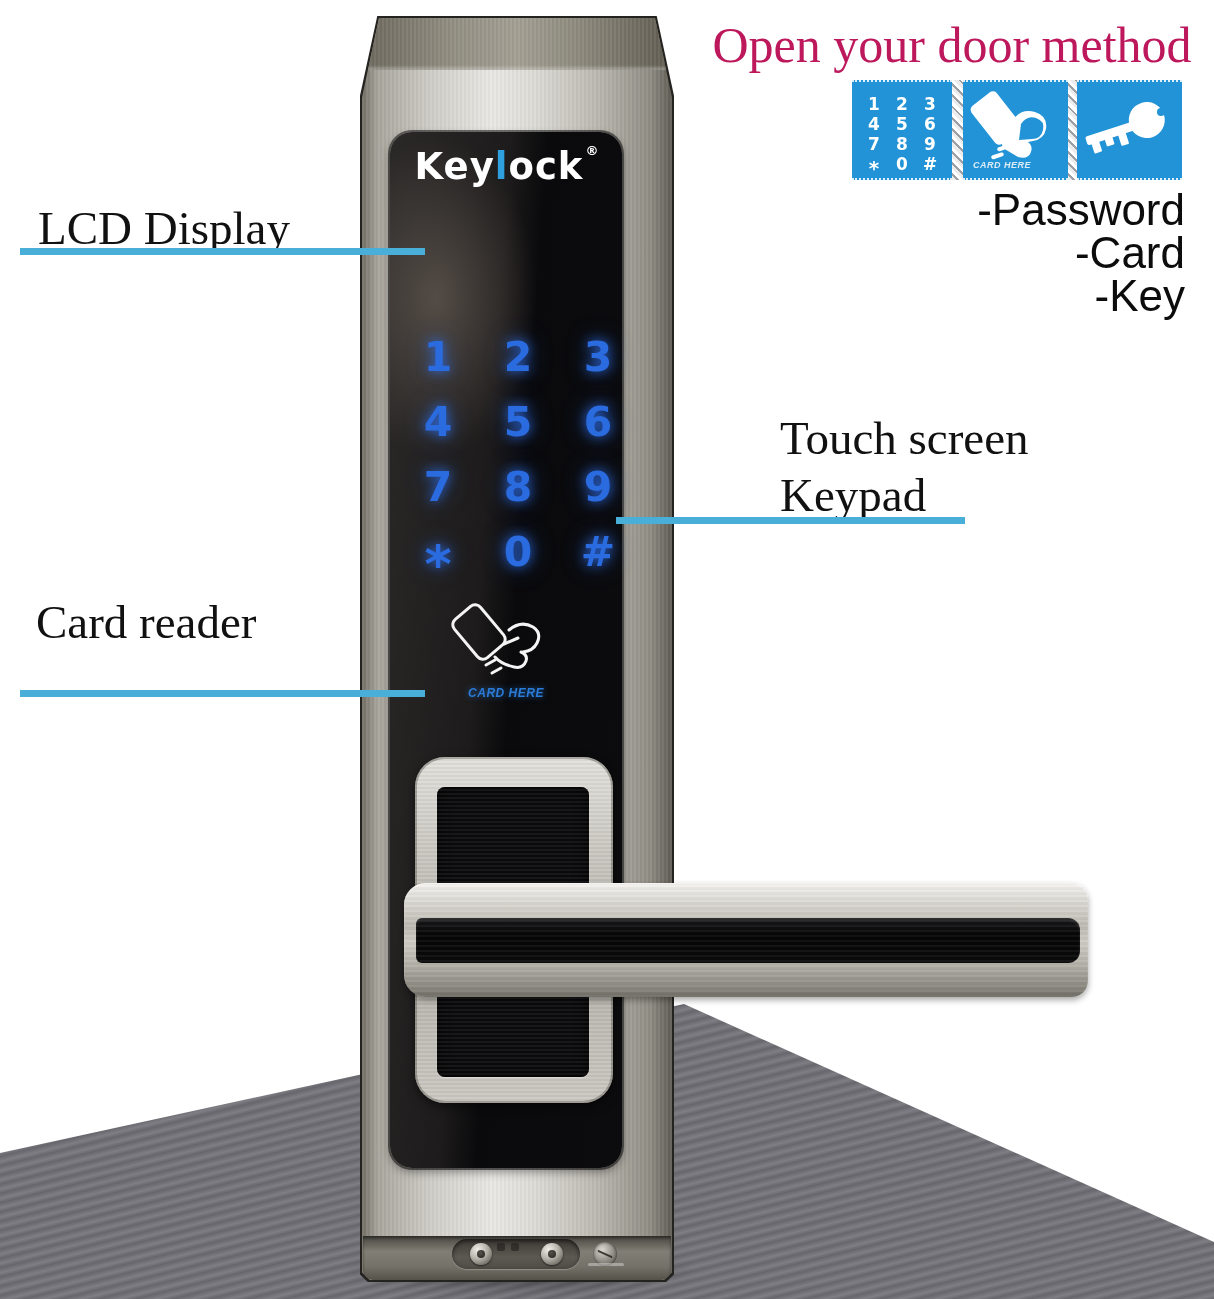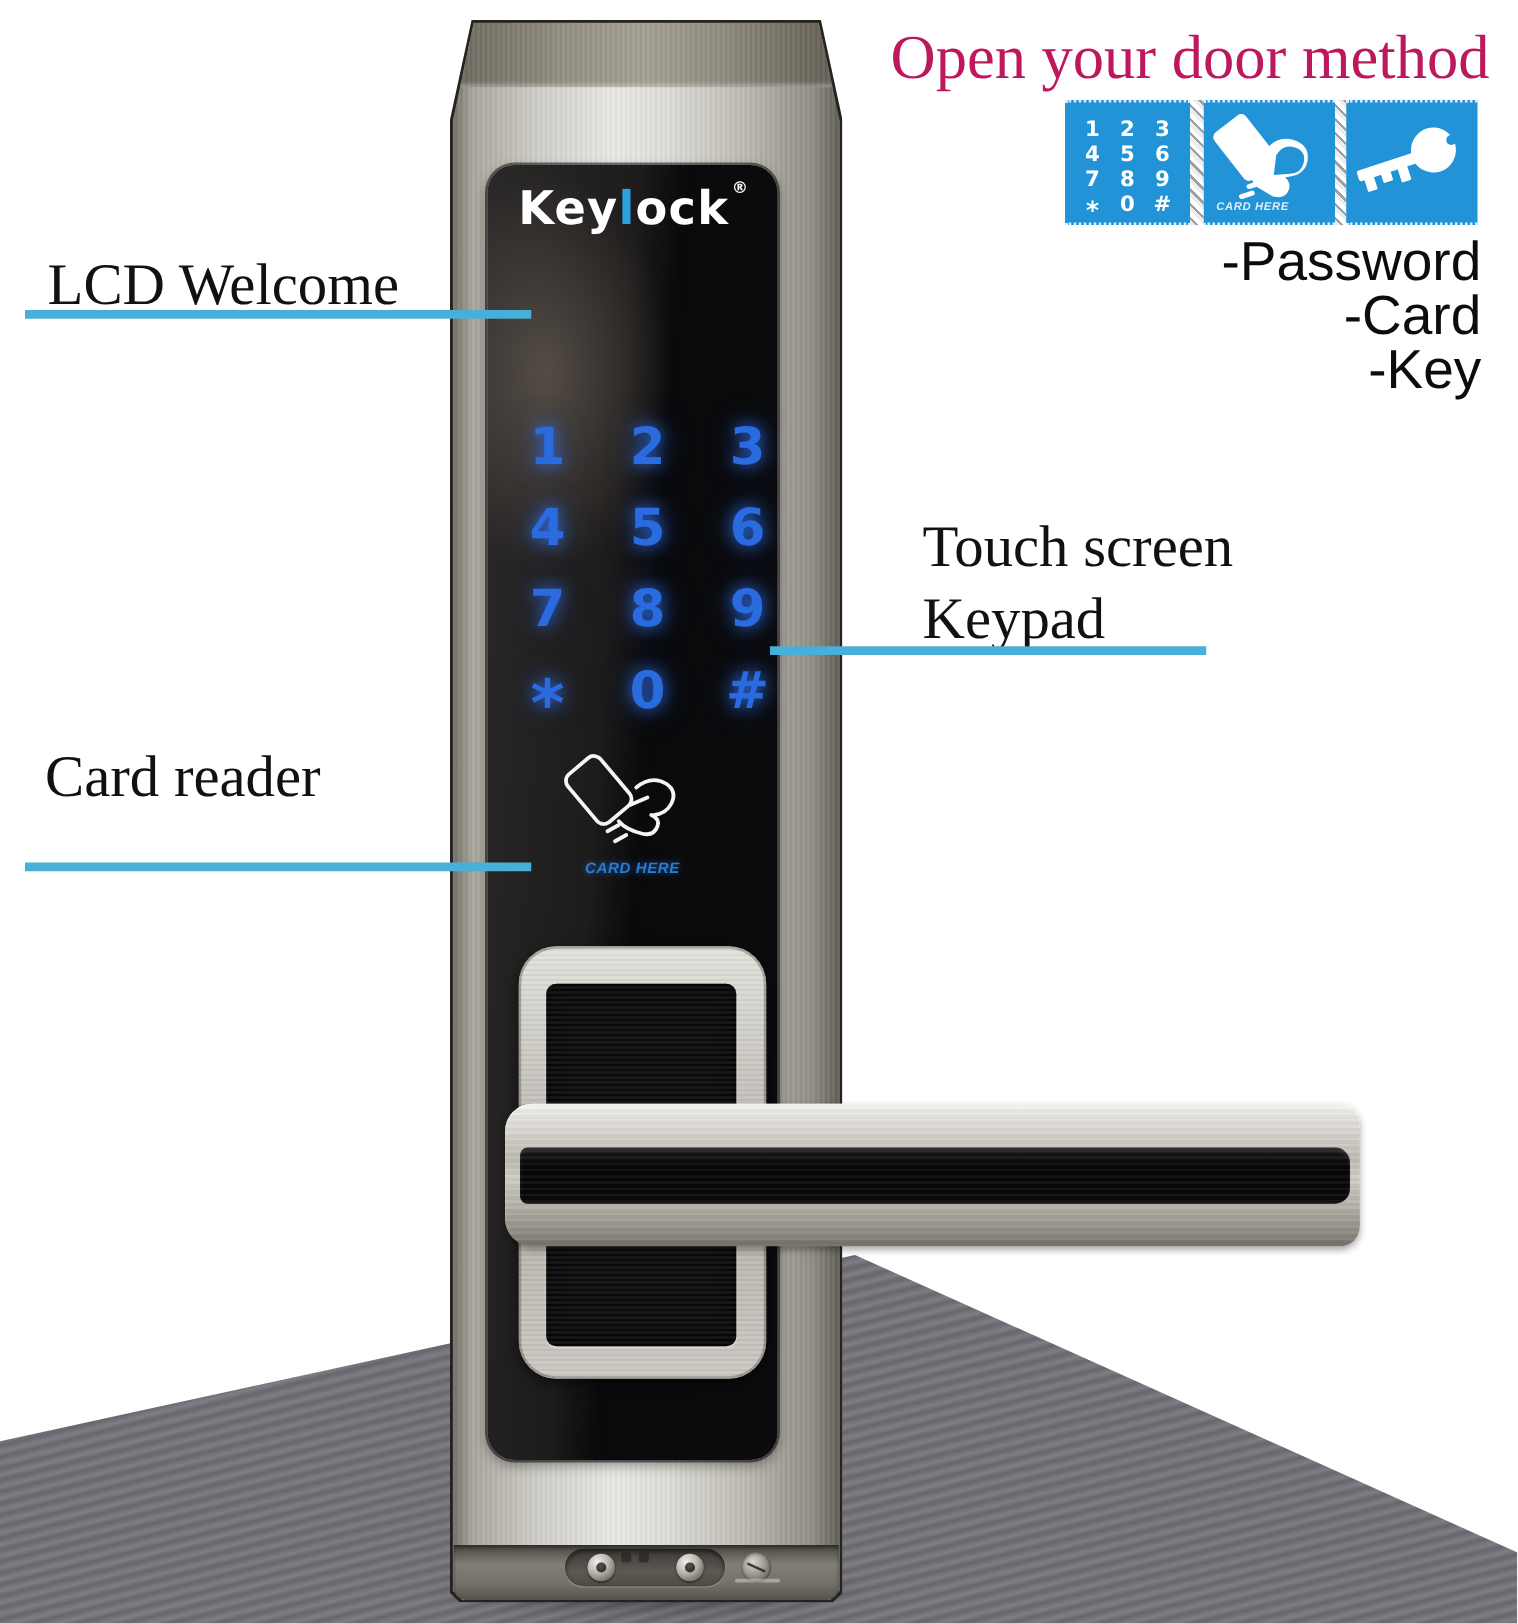--- a/index.html
+++ b/index.html
@@ -145,21 +145,21 @@
   .ann-label{
     position:absolute;color:#111111;font-family:"Liberation Serif","DejaVu Serif",serif;
     font-size:47px;line-height:57px;white-space:nowrap;
   }
   .ann-line{position:absolute;height:7px;}
   .line-lcd{left:20px;top:248px;width:405px;}
   .line-touch{left:616px;top:517px;width:349px;}
   .line-card{left:20px;top:690px;width:405px;}
   .label-lcd{left:38px;top:200px;}
   .label-card{left:36px;top:594px;}
-  .label-touch{left:738px;top:410px;}
+  .label-touch{left:780px;top:410px;}
   
   .method-title{
     position:absolute;left:712px;top:16px;width:480px;text-align:center;
     font-family:"Liberation Serif","DejaVu Serif",serif;font-size:50px;color:#be185d;white-space:nowrap;
   }
   .m-tile{
     position:absolute;top:80px;height:100px;box-sizing:border-box;
     border-top:2px dotted rgba(255,255,255,.85);border-bottom:2px dotted rgba(255,255,255,.85);
   }
   .tile-pw{left:852px;width:100px;}
@@ -243,21 +243,21 @@
   </div>
 
   <div class="bottom-cap"></div>
   <div class="cap-oval"></div>
   <div class="engraving"><span></span><span></span></div>
   <div class="nub nub1"></div>
   <div class="nub nub2"></div>
   <div class="screw"></div>
   <div class="cap-microtext"></div>
 
-  <div class="ann-label label-lcd">LCD Welcome</div>
+  <div class="ann-label label-lcd">LCD Display</div>
   <div class="ann-line line-lcd" style="background: rgb(73, 174, 216);"></div>
 
   <div class="ann-label label-touch">
     <div>Touch screen</div>
     <div>Keypad</div>
   </div>
   <div class="ann-line line-touch" style="background: rgb(73, 174, 216);"></div>
 
   <div class="ann-label label-card">Card reader</div>
   <div class="ann-line line-card" style="background: rgb(73, 174, 216);"></div>

